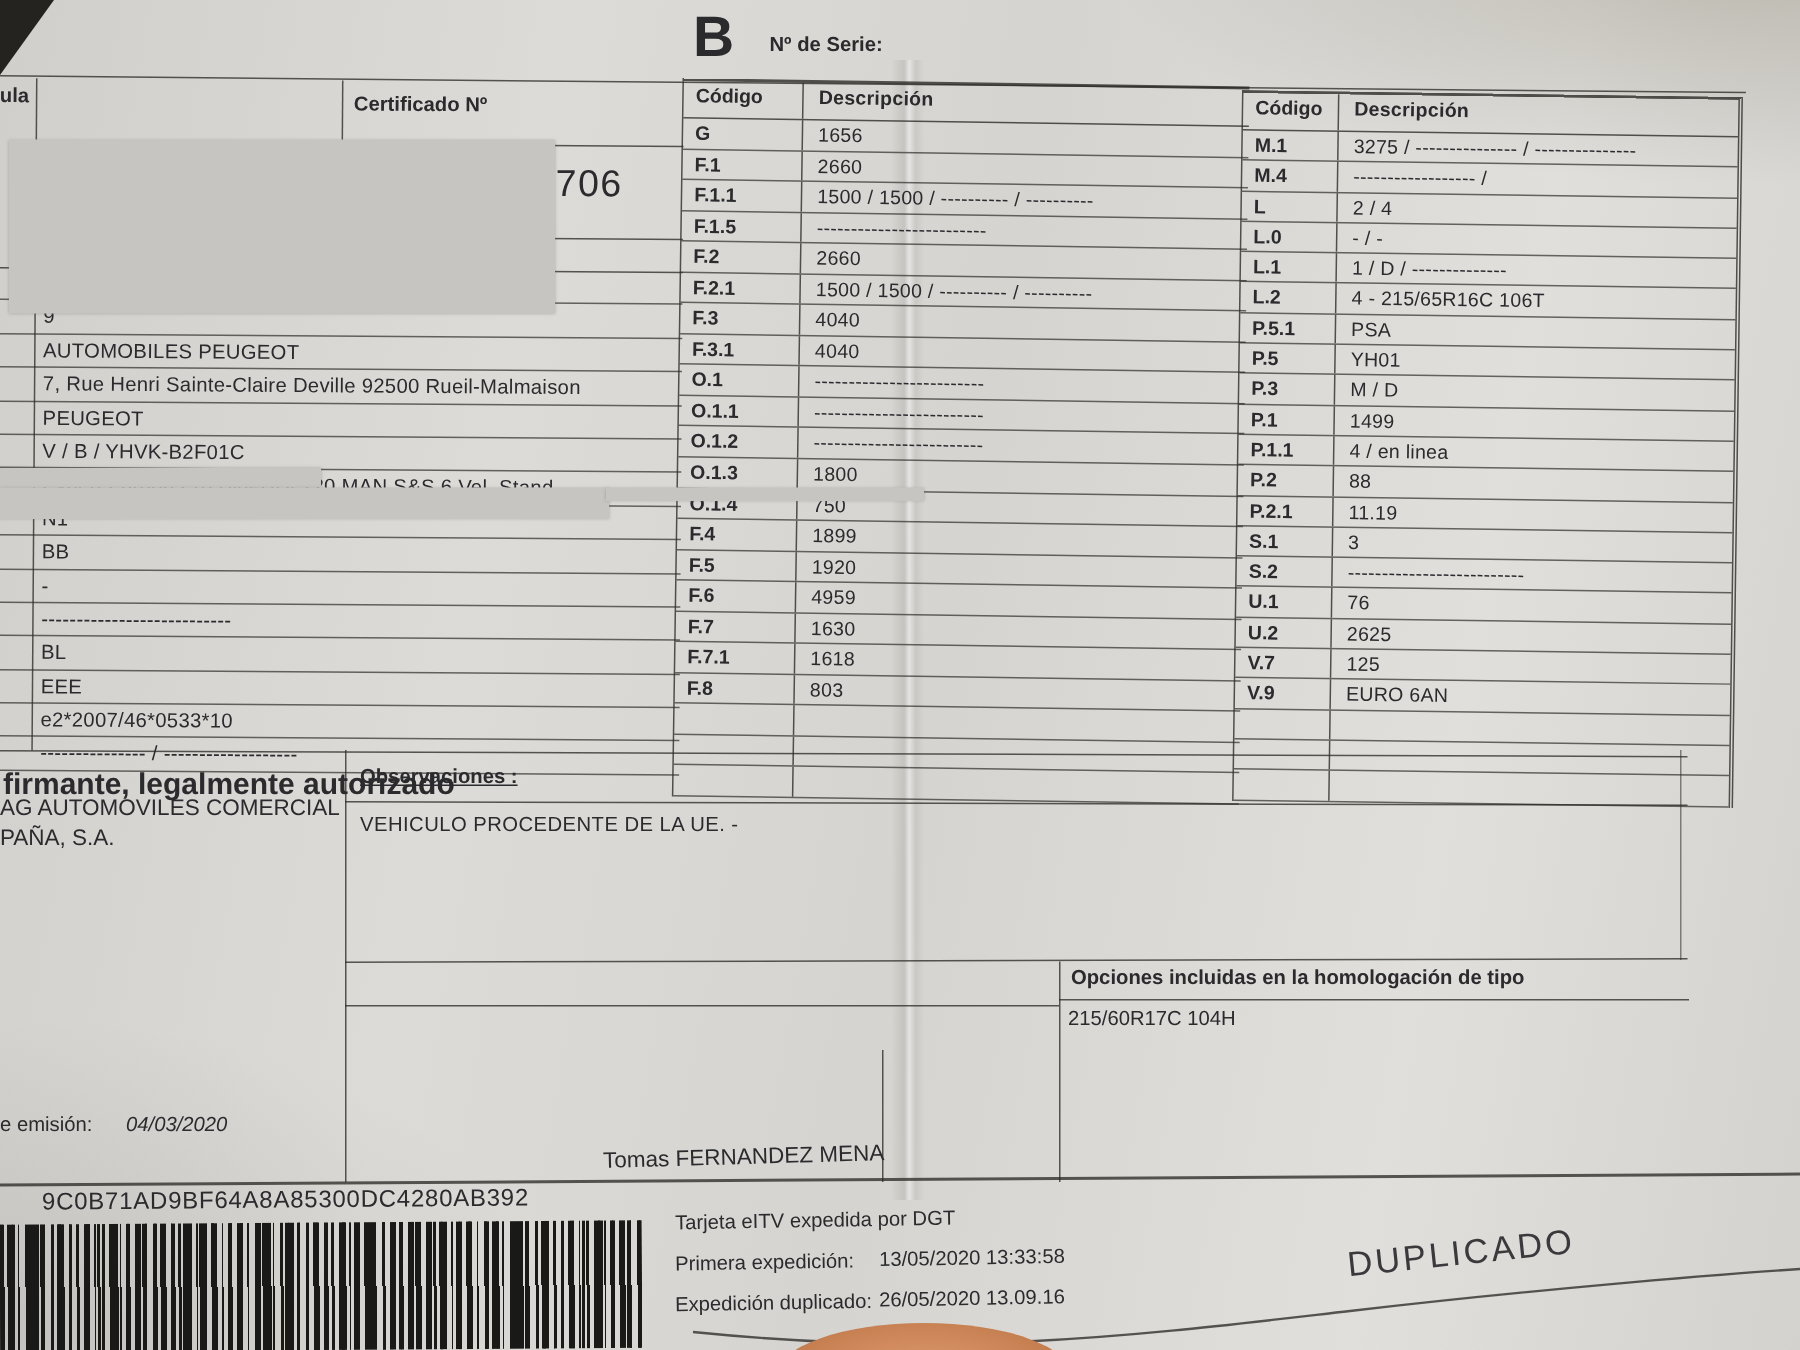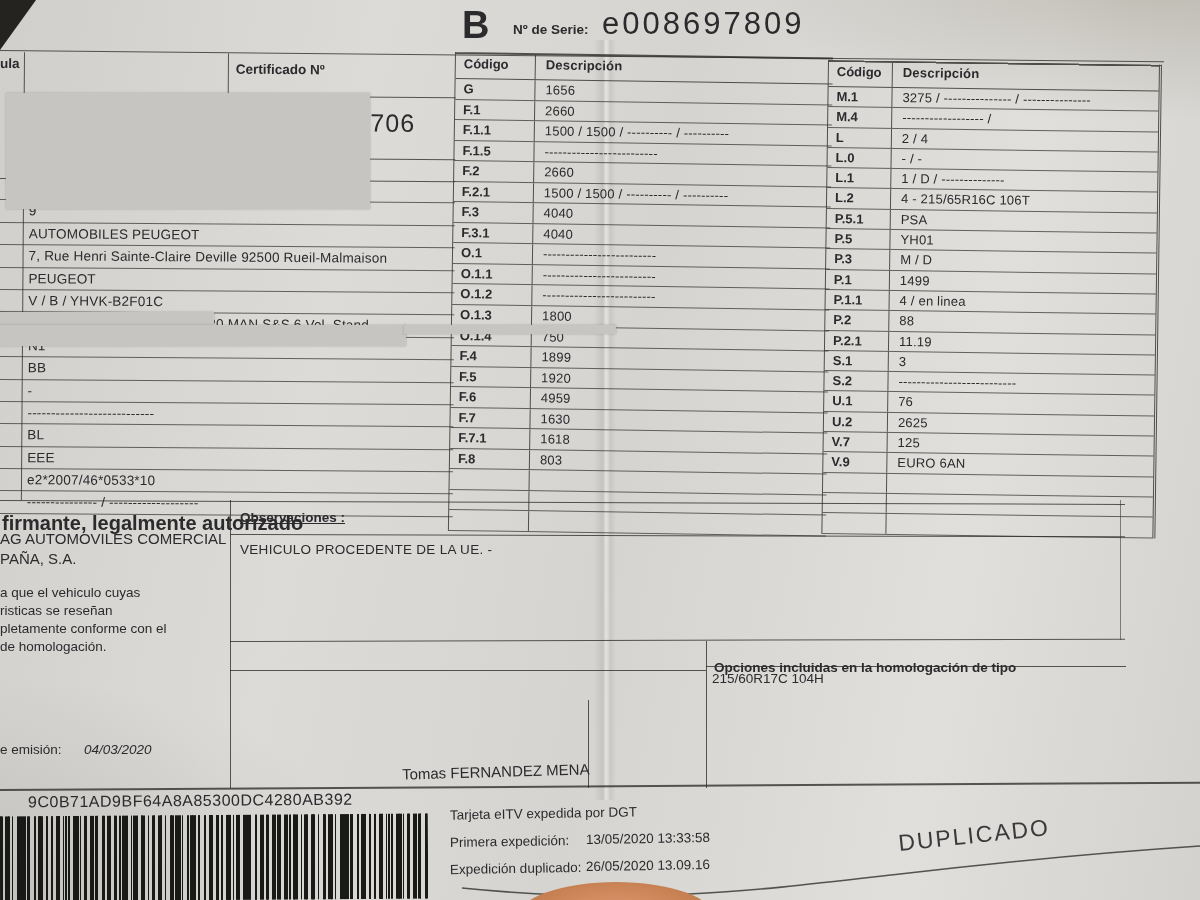--- a/index.html
+++ b/index.html
@@ -62,21 +62,20 @@
 </head>
 <body>
 
 <div id="photo">
 
   <div class="crease-v"></div>
   <div class="corner-tl"></div>
 
   <div class="txt b" style="left:462px;top:4px;font-size:38px;">B</div>
   <div class="txt b" style="left:513px;top:22px;font-size:13.5px;">Nº de Serie:</div>
-  <div class="txt" style="left:602px;top:6px;font-size:31px;letter-spacing:3px;">e008697809</div>
   <div class="line-h" style="left:0;top:50px;width:1164px;transform:rotate(.55deg);transform-origin:0 0;"></div>
 
   <div id="left-panel">
     <div class="txt b" style="left:0;top:4px;font-size:13.5px;">ula</div>
     <div class="txt b" style="left:236px;top:8px;font-size:13.5px;">Certificado Nº</div>
     <div class="line-v" style="left:228px;top:0;height:126px;"></div>
     <div class="line-h" style="left:228px;top:42px;width:228px;"></div>
     <div class="txt" style="left:295px;top:54px;font-size:25px;letter-spacing:1px;">LZ038706</div>
     <div class="line-h" style="left:228px;top:104px;width:228px;"></div>
     <div class="line-h" style="left:0;top:126px;width:456px;"></div>
@@ -296,41 +295,35 @@
 
   <div class="redact" style="left:6px;top:93px;width:364px;height:116px;"></div>
   <div class="redact" style="left:0;top:312px;width:214px;height:13px;"></div>
   <div class="redact" style="left:0;top:325px;width:406px;height:21px;"></div>
   <div class="redact" style="left:404px;top:325px;width:212px;height:9px;"></div>
 
   <div id="sig-block">
     <div class="txt b" style="left:2px;top:12px;font-size:20px;">firmante, legalmente autorizado</div>
     <div class="txt" style="left:0px;top:30px;font-size:15px;">AG AUTOMOVILES COMERCIAL</div>
     <div class="txt" style="left:0px;top:50px;font-size:15px;">PAÑA, S.A.</div>
-    <div style="position:absolute;left:0;top:84px;width:225px;">
-        <div class="sig-line">a que el vehiculo cuyas</div>
-        <div class="sig-line">risticas se reseñan</div>
-        <div class="sig-line">pletamente conforme con el</div>
-        <div class="sig-line">de homologación.</div>
-      </div>
     <div class="txt" style="left:0px;top:242px;font-size:13.5px;">e emisión:</div>
     <div class="txt" style="left:84px;top:242px;font-size:13.5px;font-style:italic;">04/03/2020</div>
   </div>
   <div class="line-v" style="left:230px;top:500px;height:288px;"></div>
   <div class="line-h" style="left:0;top:500px;width:1125px;transform:rotate(.2deg);transform-origin:0 0;"></div>
 
   <div class="txt obs-label" style="left:240px;top:510px;text-decoration:underline;">Observaciones :</div>
   <div class="line-h" style="left:230px;top:534px;width:895px;transform:rotate(.15deg);transform-origin:0 0;"></div>
   <div class="txt" style="left:240px;top:542px;font-size:13.5px;letter-spacing:.3px;">VEHICULO PROCEDENTE DE LA UE. -</div>
   <div class="line-v" style="left:1120px;top:500px;height:140px;opacity:.7;"></div>
 
   <div class="line-h" style="left:230px;top:641px;width:895px;transform:rotate(-.15deg);transform-origin:0 0;"></div>
   <div class="line-h" style="left:230px;top:670px;width:476px;"></div>
   <div class="line-v" style="left:706px;top:641px;height:147px;"></div>
-  <div class="txt b" style="left:714px;top:644px;font-size:13.5px;margin-top:16px;">Opciones incluidas en la homologación de tipo</div>
+  <div class="txt b" style="left:714px;top:644px;font-size:13.5px;">Opciones incluidas en la homologación de tipo</div>
   <div class="line-h" style="left:706px;top:666px;width:420px;"></div>
   <div class="txt" style="left:712px;top:671px;font-size:13.5px;">215/60R17C 104H</div>
   <div class="txt" style="left:402px;top:763px;font-size:15px;transform:rotate(-1.6deg);">Tomas FERNANDEZ MENA</div>
   <div class="line-v" style="left:588px;top:700px;height:88px;"></div>
   <div class="line-h" style="left:0;top:789px;width:1200px;transform:rotate(-.35deg);transform-origin:0 0;border-top-width:2px;"></div>
 
   <div class="txt" style="left:28px;top:792px;font-size:16px;letter-spacing:.5px;transform:rotate(-.5deg);">9C0B71AD9BF64A8A85300DC4280AB392</div>
   <div id="barcode"></div>
   <div class="txt" style="left:450px;top:806px;font-size:13.5px;transform:rotate(-1deg);">Tarjeta eITV expedida por DGT</div>
   <div class="txt" style="left:450px;top:834px;font-size:13.5px;transform:rotate(-1deg);">Primera expedición:</div>

